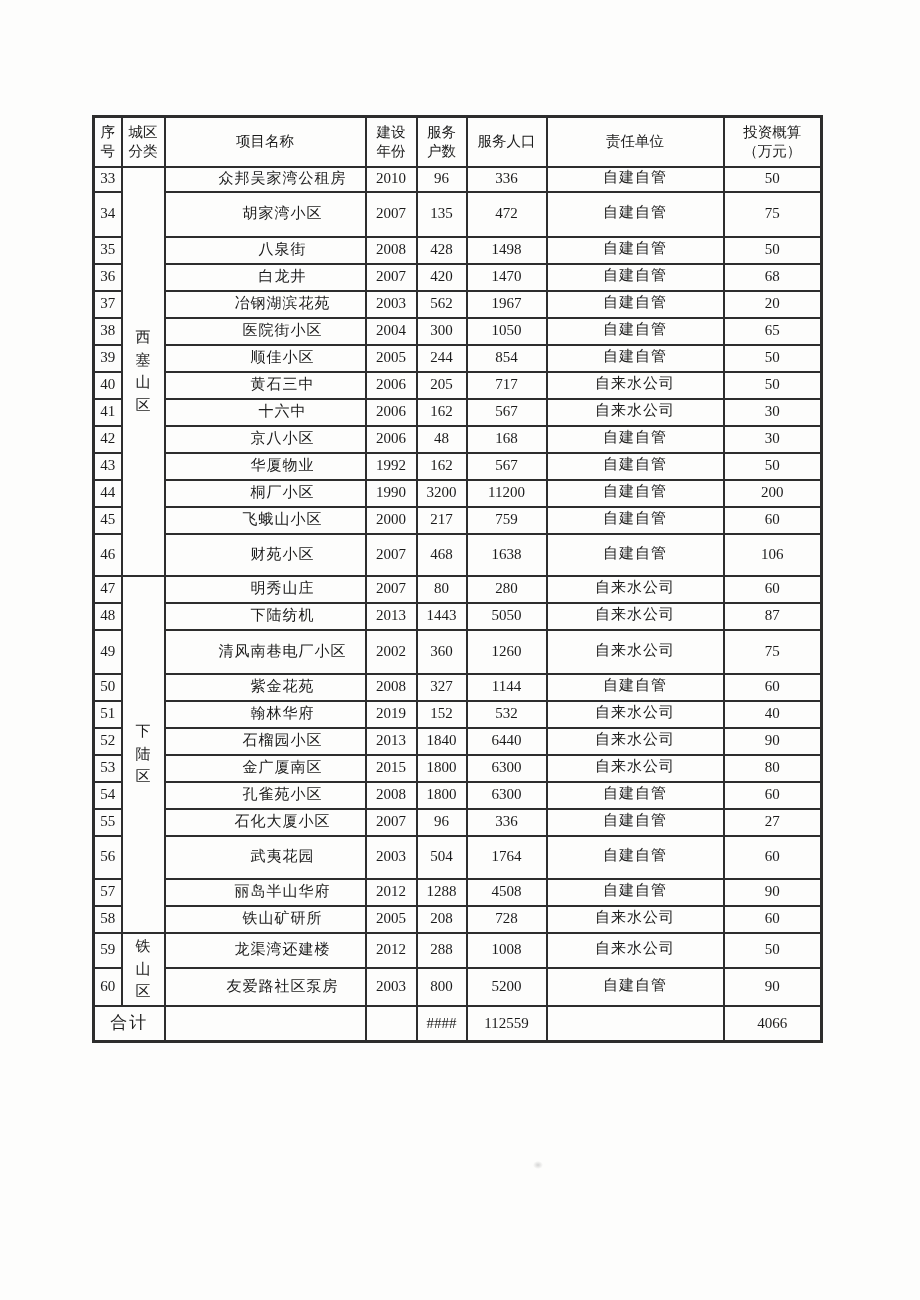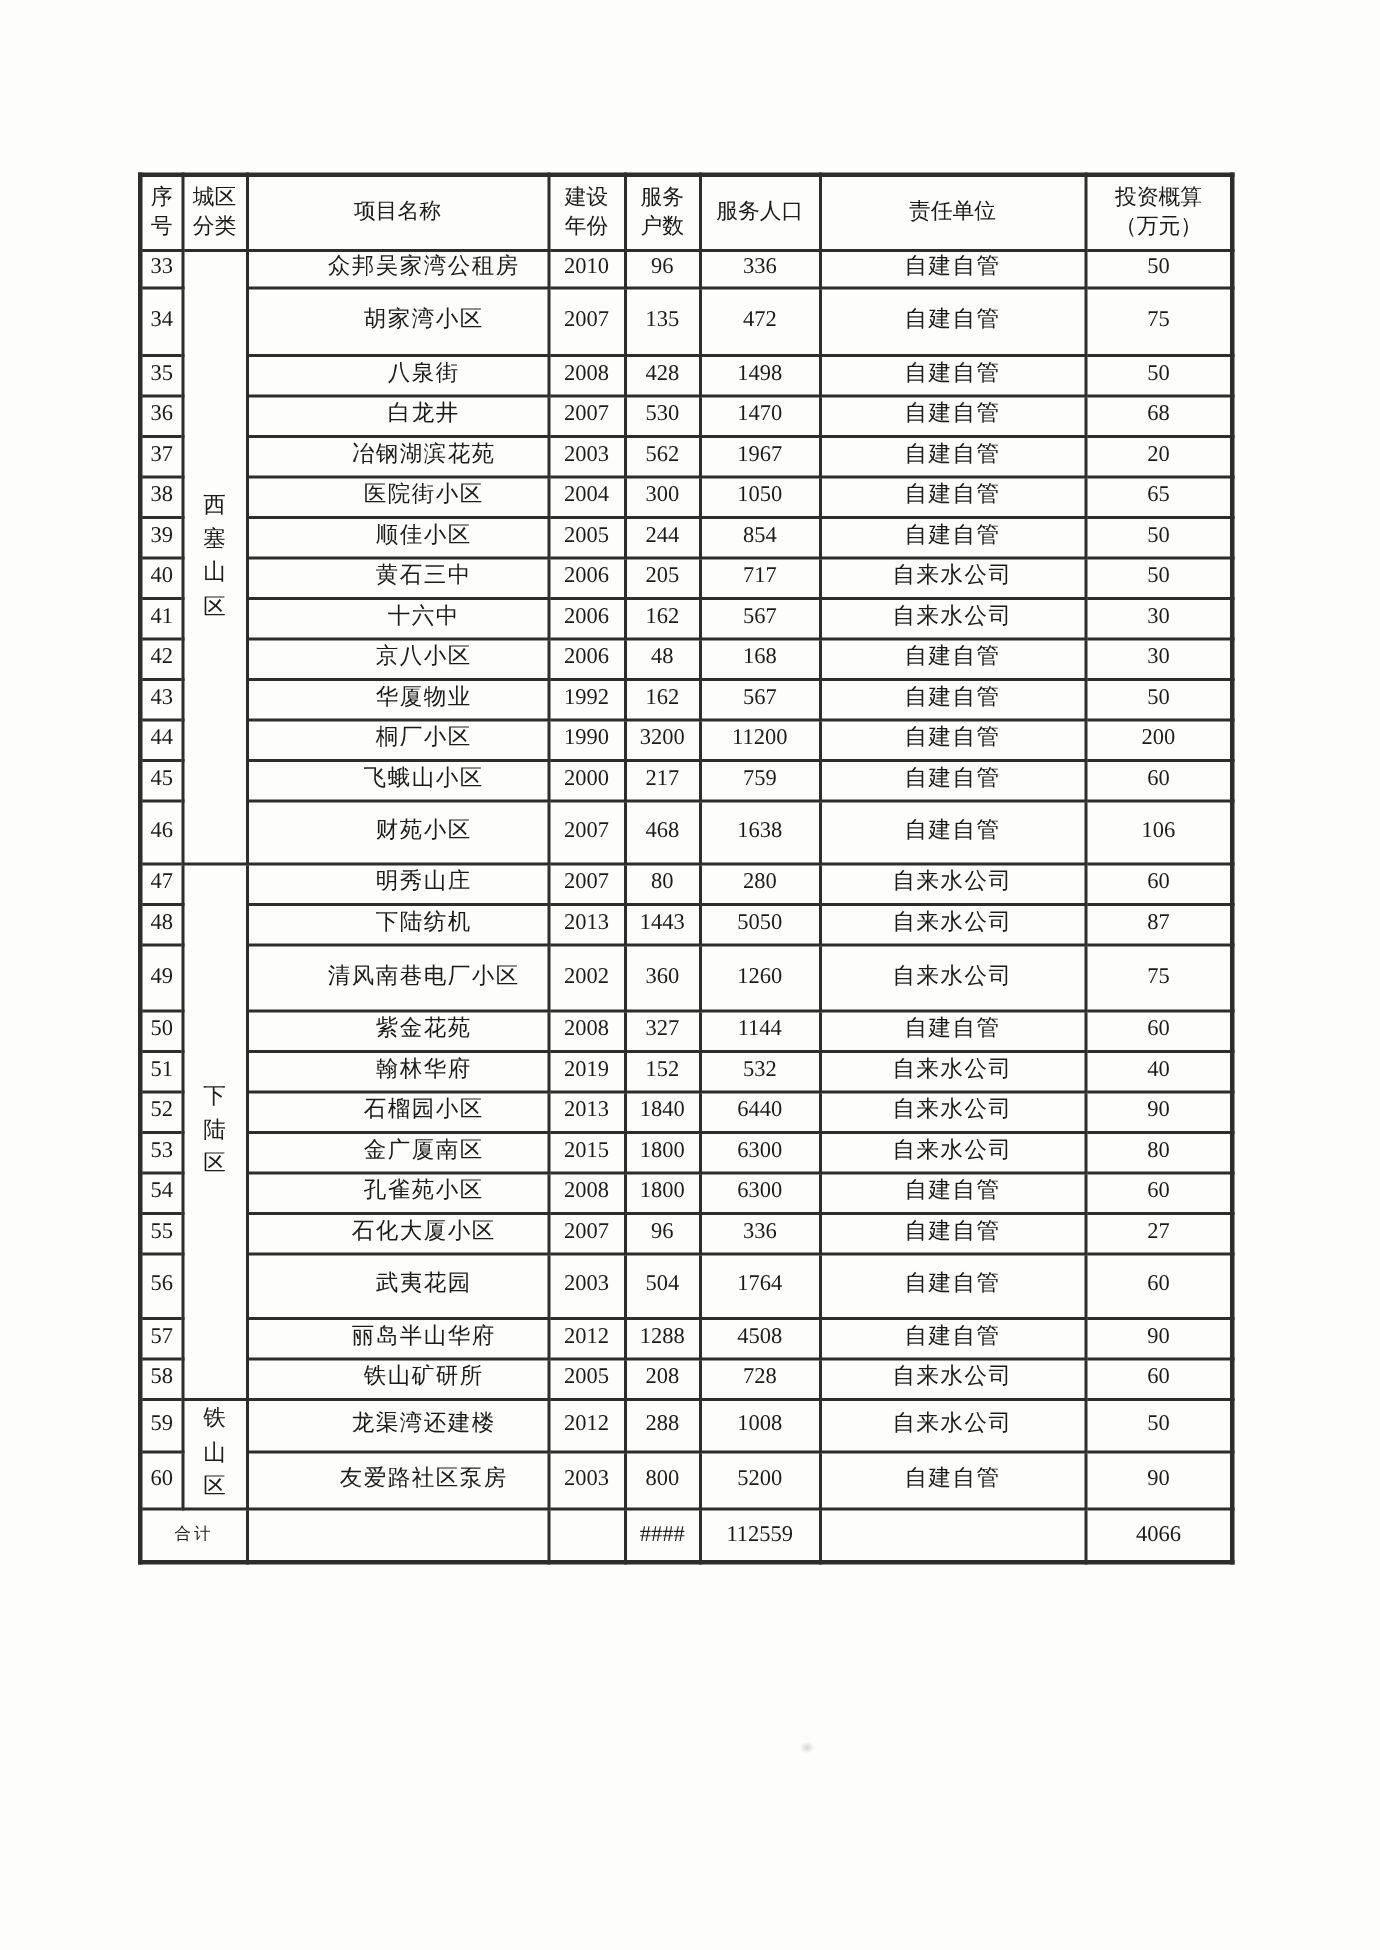--- a/index.html
+++ b/index.html
@@ -19,21 +19,21 @@
     text-align:center;vertical-align:middle;
     padding:0 2px;font-weight:normal;
     font-size:15px;line-height:1.3;
     overflow:hidden;
   }
   .grid th{white-space:pre-line;font-size:14.5px;}
   .grid td.project{letter-spacing:1px;padding-left:37px;}
   .grid td.unit{letter-spacing:1px;font-family:Liberation Mono, monospace;}
   .grid td.district{white-space:pre-line;line-height:1.5;font-size:15px;}
   .grid td.num{font-size:15px;}
-  .grid tfoot td{font-size:11px;}
+  .grid tfoot td{font-size:17px;}
   .grid tfoot td.total-label{letter-spacing:2px;}
   .smudge{
     position:absolute;left:533px;top:1161px;width:10px;height:8px;
     background:radial-gradient(closest-side, rgba(120,120,120,0.30), rgba(120,120,120,0));
   }
 </style>
 </head>
 <body>
 
 <div class="page">
@@ -94,21 +94,21 @@
           <td class="num">2008</td>
           <td class="num">428</td>
           <td class="num">1498</td>
           <td class="unit">自建自管</td>
           <td class="num">50</td>
         </tr>
         <tr style="height: 27px;">
           <td class="num">36</td>
           <td class="project">白龙井</td>
           <td class="num">2007</td>
-          <td class="num">530</td>
+          <td class="num">420</td>
           <td class="num">1470</td>
           <td class="unit">自建自管</td>
           <td class="num">68</td>
         </tr>
         <tr style="height: 27px;">
           <td class="num">37</td>
           <td class="project">冶钢湖滨花苑</td>
           <td class="num">2003</td>
           <td class="num">562</td>
           <td class="num">1967</td>

